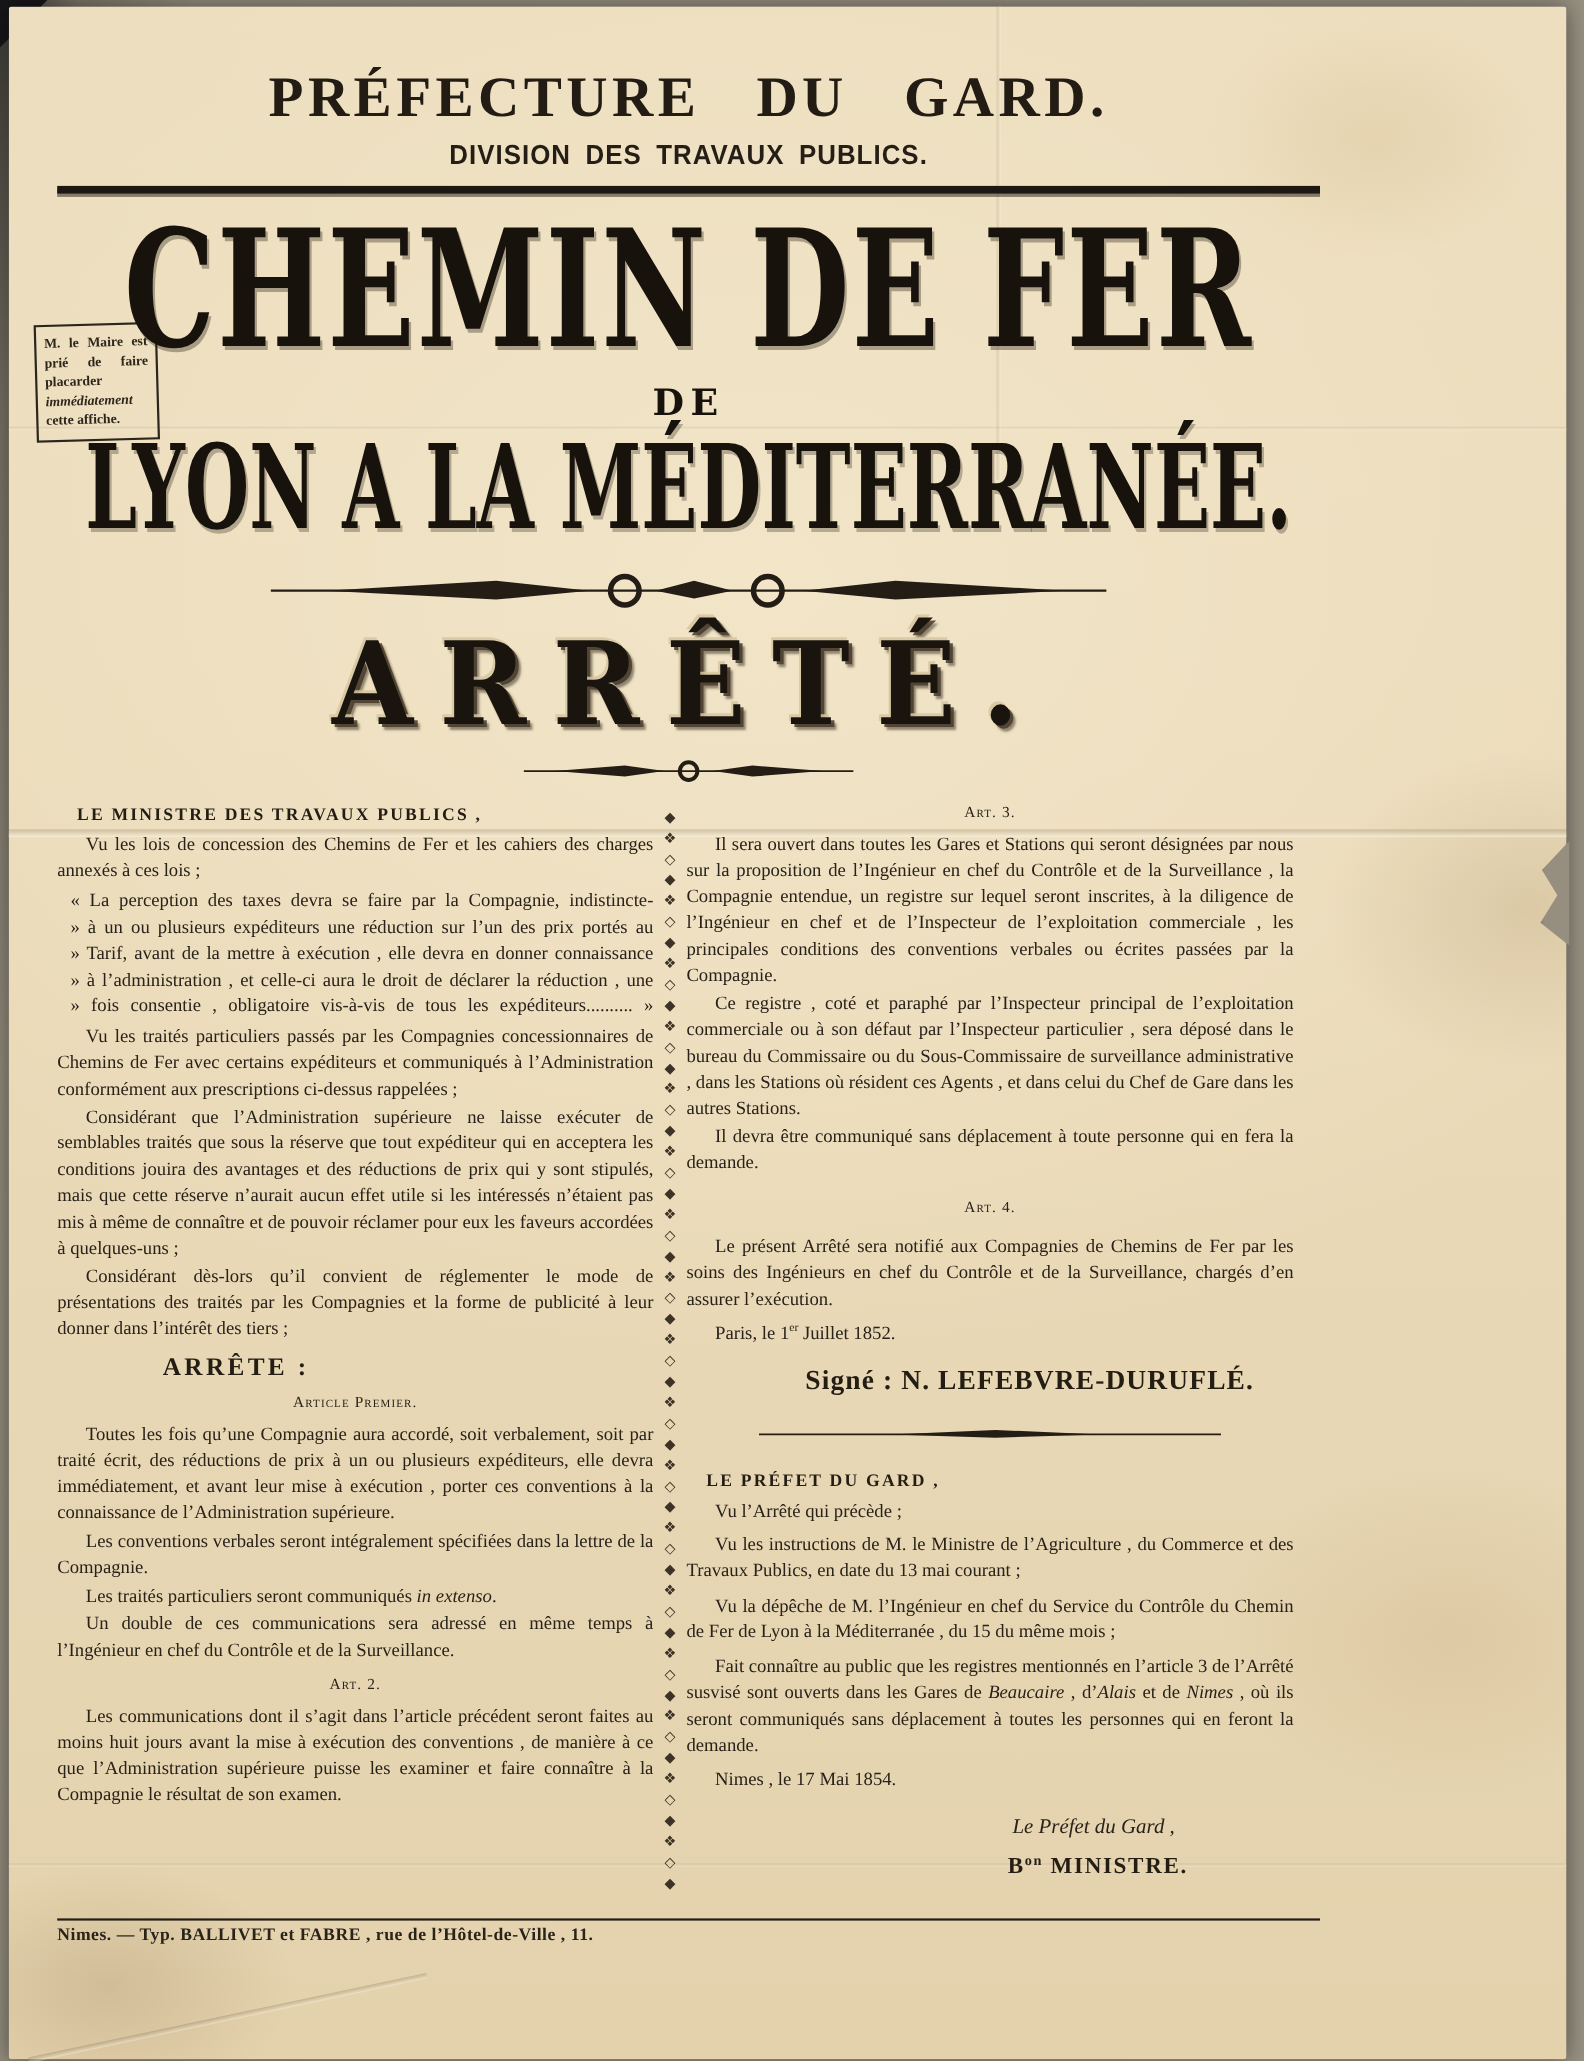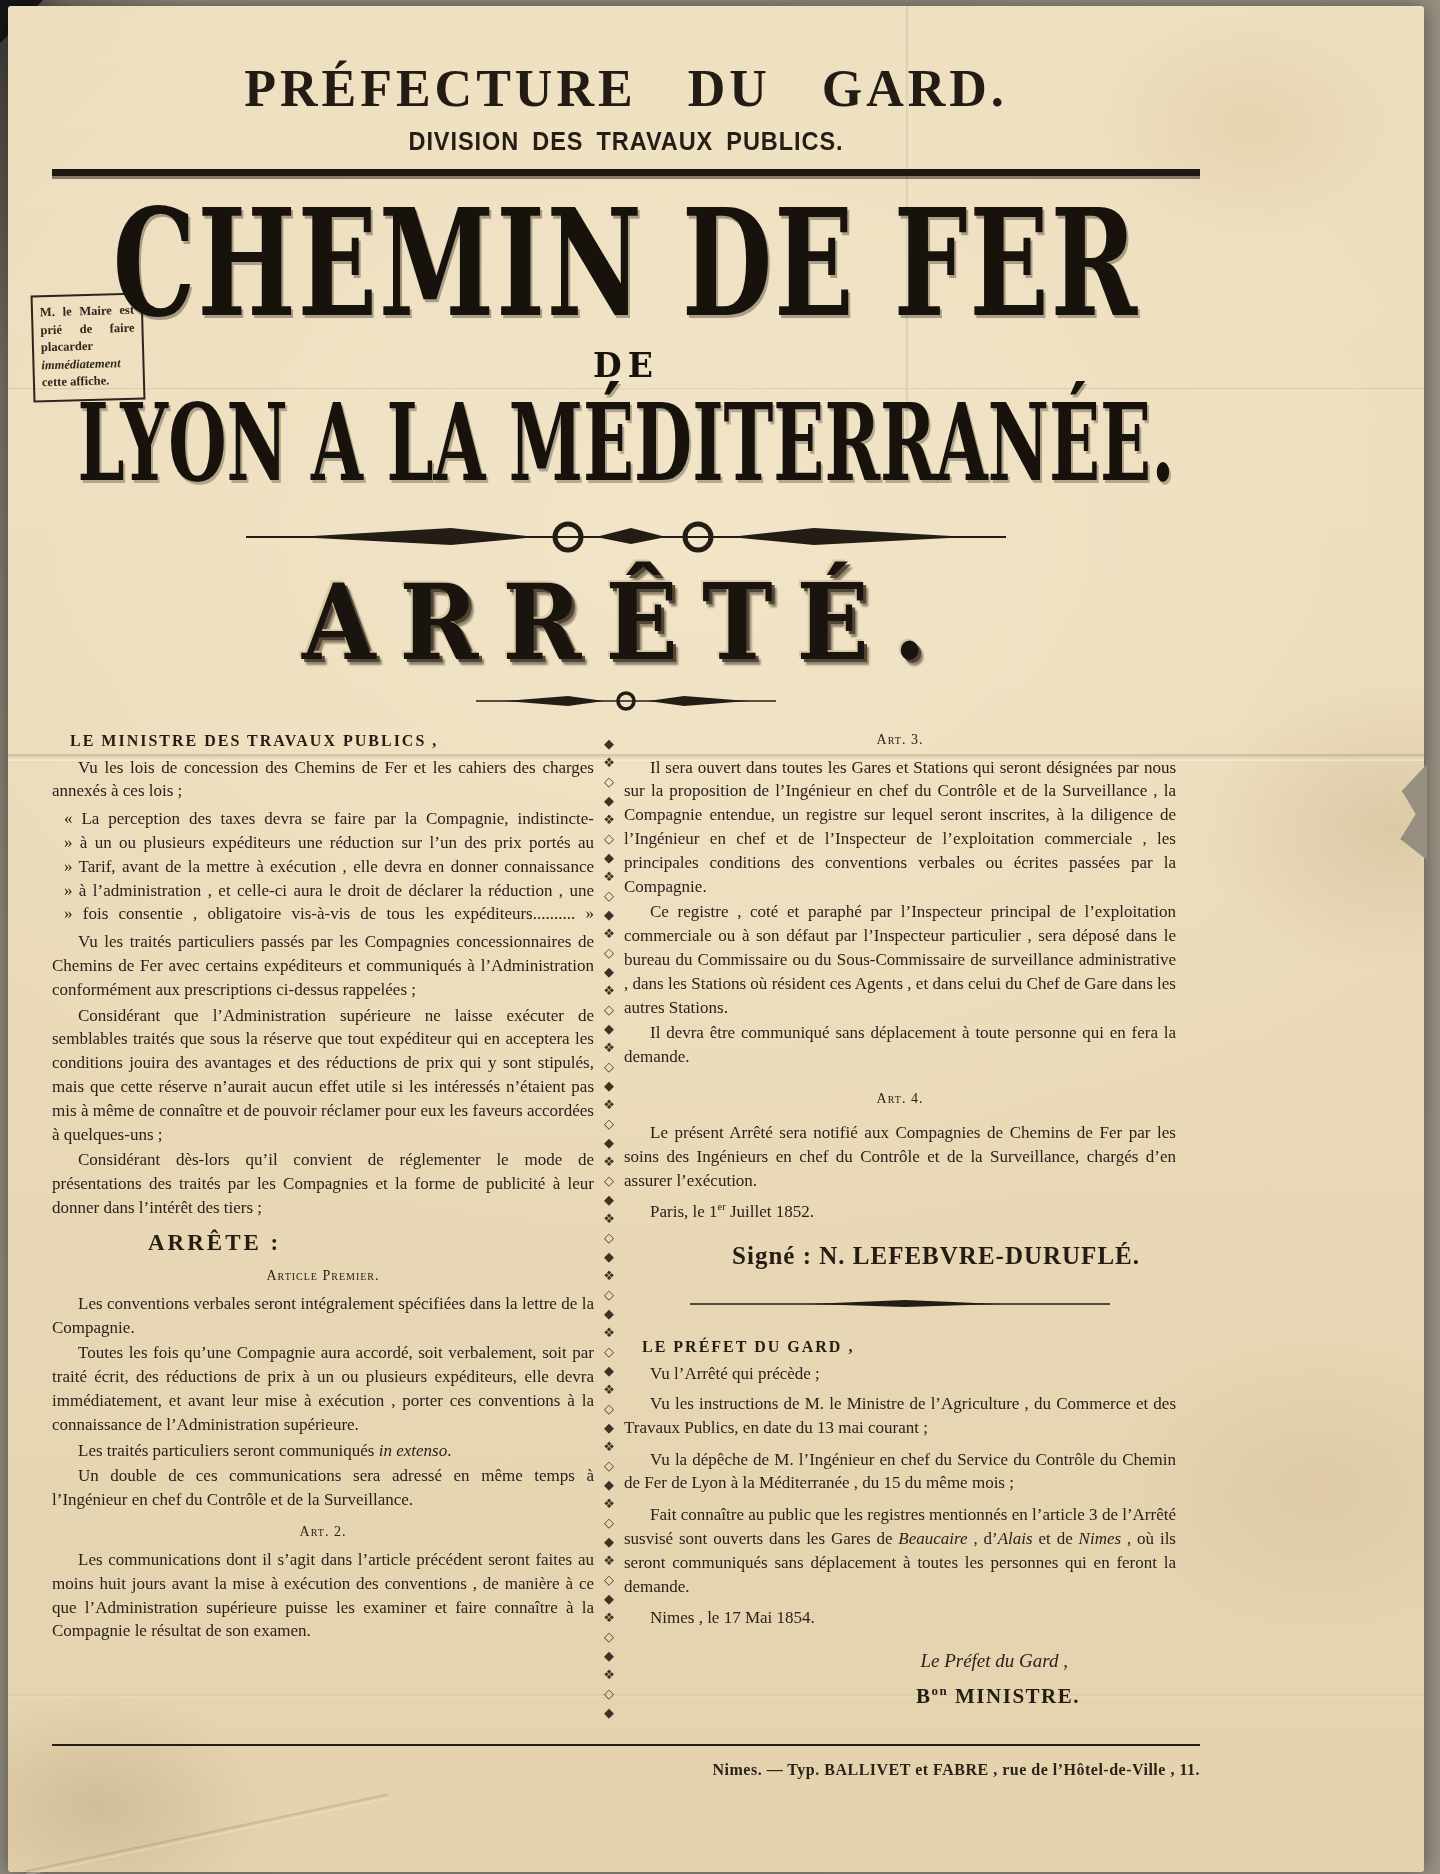--- a/index.html
+++ b/index.html
@@ -82,21 +82,21 @@
   .dateline{text-indent:26px;margin-top:8px;}
   .sig-minister{margin-top:18px;font-size:25px;font-weight:bold;text-align:right;padding-right:36px;
     letter-spacing:1px;color:#241d14;}
   .sig-divider-wrap{margin:26px 0 0;text-align:center;}
   .prefet-heading{margin-top:26px;}
   .sig-role{margin-top:20px;text-align:right;padding-right:108px;font-style:italic;font-size:19px;text-indent:0;}
   .sig-name{margin-top:12px;text-align:right;padding-right:96px;font-weight:bold;font-size:21px;
     letter-spacing:1.5px;text-indent:0;color:#241d14;}
 
   .footer-rule{margin-top:8px;height:2px;background:#241d15;}
-  .imprint{margin-top:15px;text-align:right;font-weight:bold;font-size:16px;letter-spacing:.5px;color:#2a231a;}
+  .imprint{margin-top:5px;text-align:left;font-weight:bold;font-size:16px;letter-spacing:.5px;color:#2a231a;}
 </style>
 </head>
 <body>
 
 <div class="scan-corner"></div>
 
 <div class="paper">
   <div class="crease crease-h1"></div>
   <div class="crease crease-h2"></div>
   <div class="crease crease-h3"></div>
@@ -148,22 +148,22 @@
           <div class="quote-line">» à un ou plusieurs expéditeurs une réduction sur l’un des prix portés au</div>
           <div class="quote-line">» Tarif, avant de la mettre à exécution , elle devra en donner connaissance</div>
           <div class="quote-line">» à l’administration , et celle-ci aura le droit de déclarer la réduction , une</div>
           <div class="quote-line">» fois consentie , obligatoire vis-à-vis de tous les expéditeurs.......... »</div>
         </div>
         <p>Vu les traités particuliers passés par les Compagnies concessionnaires de Chemins de Fer avec certains expéditeurs et communiqués à l’Administration conformément aux prescriptions ci-dessus rappelées ;</p>
         <p>Considérant que l’Administration supérieure ne laisse exécuter de semblables traités que sous la réserve que tout expéditeur qui en acceptera les conditions jouira des avantages et des réductions de prix qui y sont stipulés, mais que cette réserve n’aurait aucun effet utile si les intéressés n’étaient pas mis à même de connaître et de pouvoir réclamer pour eux les faveurs accordées à quelques-uns ;</p>
         <p>Considérant dès-lors qu’il convient de réglementer le mode de présentations des traités par les Compagnies et la forme de publicité à leur donner dans l’intérêt des tiers ;</p>
         <div class="arrete-sub">ARRÊTE :</div>
         <div class="art-heading">Article Premier.</div>
+        <p>Toutes les fois qu’une Compagnie aura accordé, soit verbalement, soit par traité écrit, des réductions de prix à un ou plusieurs expéditeurs, elle devra immédiatement, et avant leur mise à exécution , porter ces conventions à la connaissance de l’Administration supérieure.</p>
         <p>Les conventions verbales seront intégralement spécifiées dans la lettre de la Compagnie.</p>
-        <p>Toutes les fois qu’une Compagnie aura accordé, soit verbalement, soit par traité écrit, des réductions de prix à un ou plusieurs expéditeurs, elle devra immédiatement, et avant leur mise à exécution , porter ces conventions à la connaissance de l’Administration supérieure.</p>
         <p><span>Les traités particuliers seront communiqués </span><span class="it">in extenso</span><span>.</span></p>
         <p>Un double de ces communications sera adressé en même temps à l’Ingénieur en chef du Contrôle et de la Surveillance.</p>
         <div class="art-heading">Art. 2.</div>
         <p>Les communications dont il s’agit dans l’article précédent seront faites au moins huit jours avant la mise à exécution des conventions , de manière à ce que l’Administration supérieure puisse les examiner et faire connaître à la Compagnie le résultat de son examen.</p>
       </div>
 
       <div class="gutter">
           <span>◆</span>
           <span>❖</span>
           <span>◇</span>

